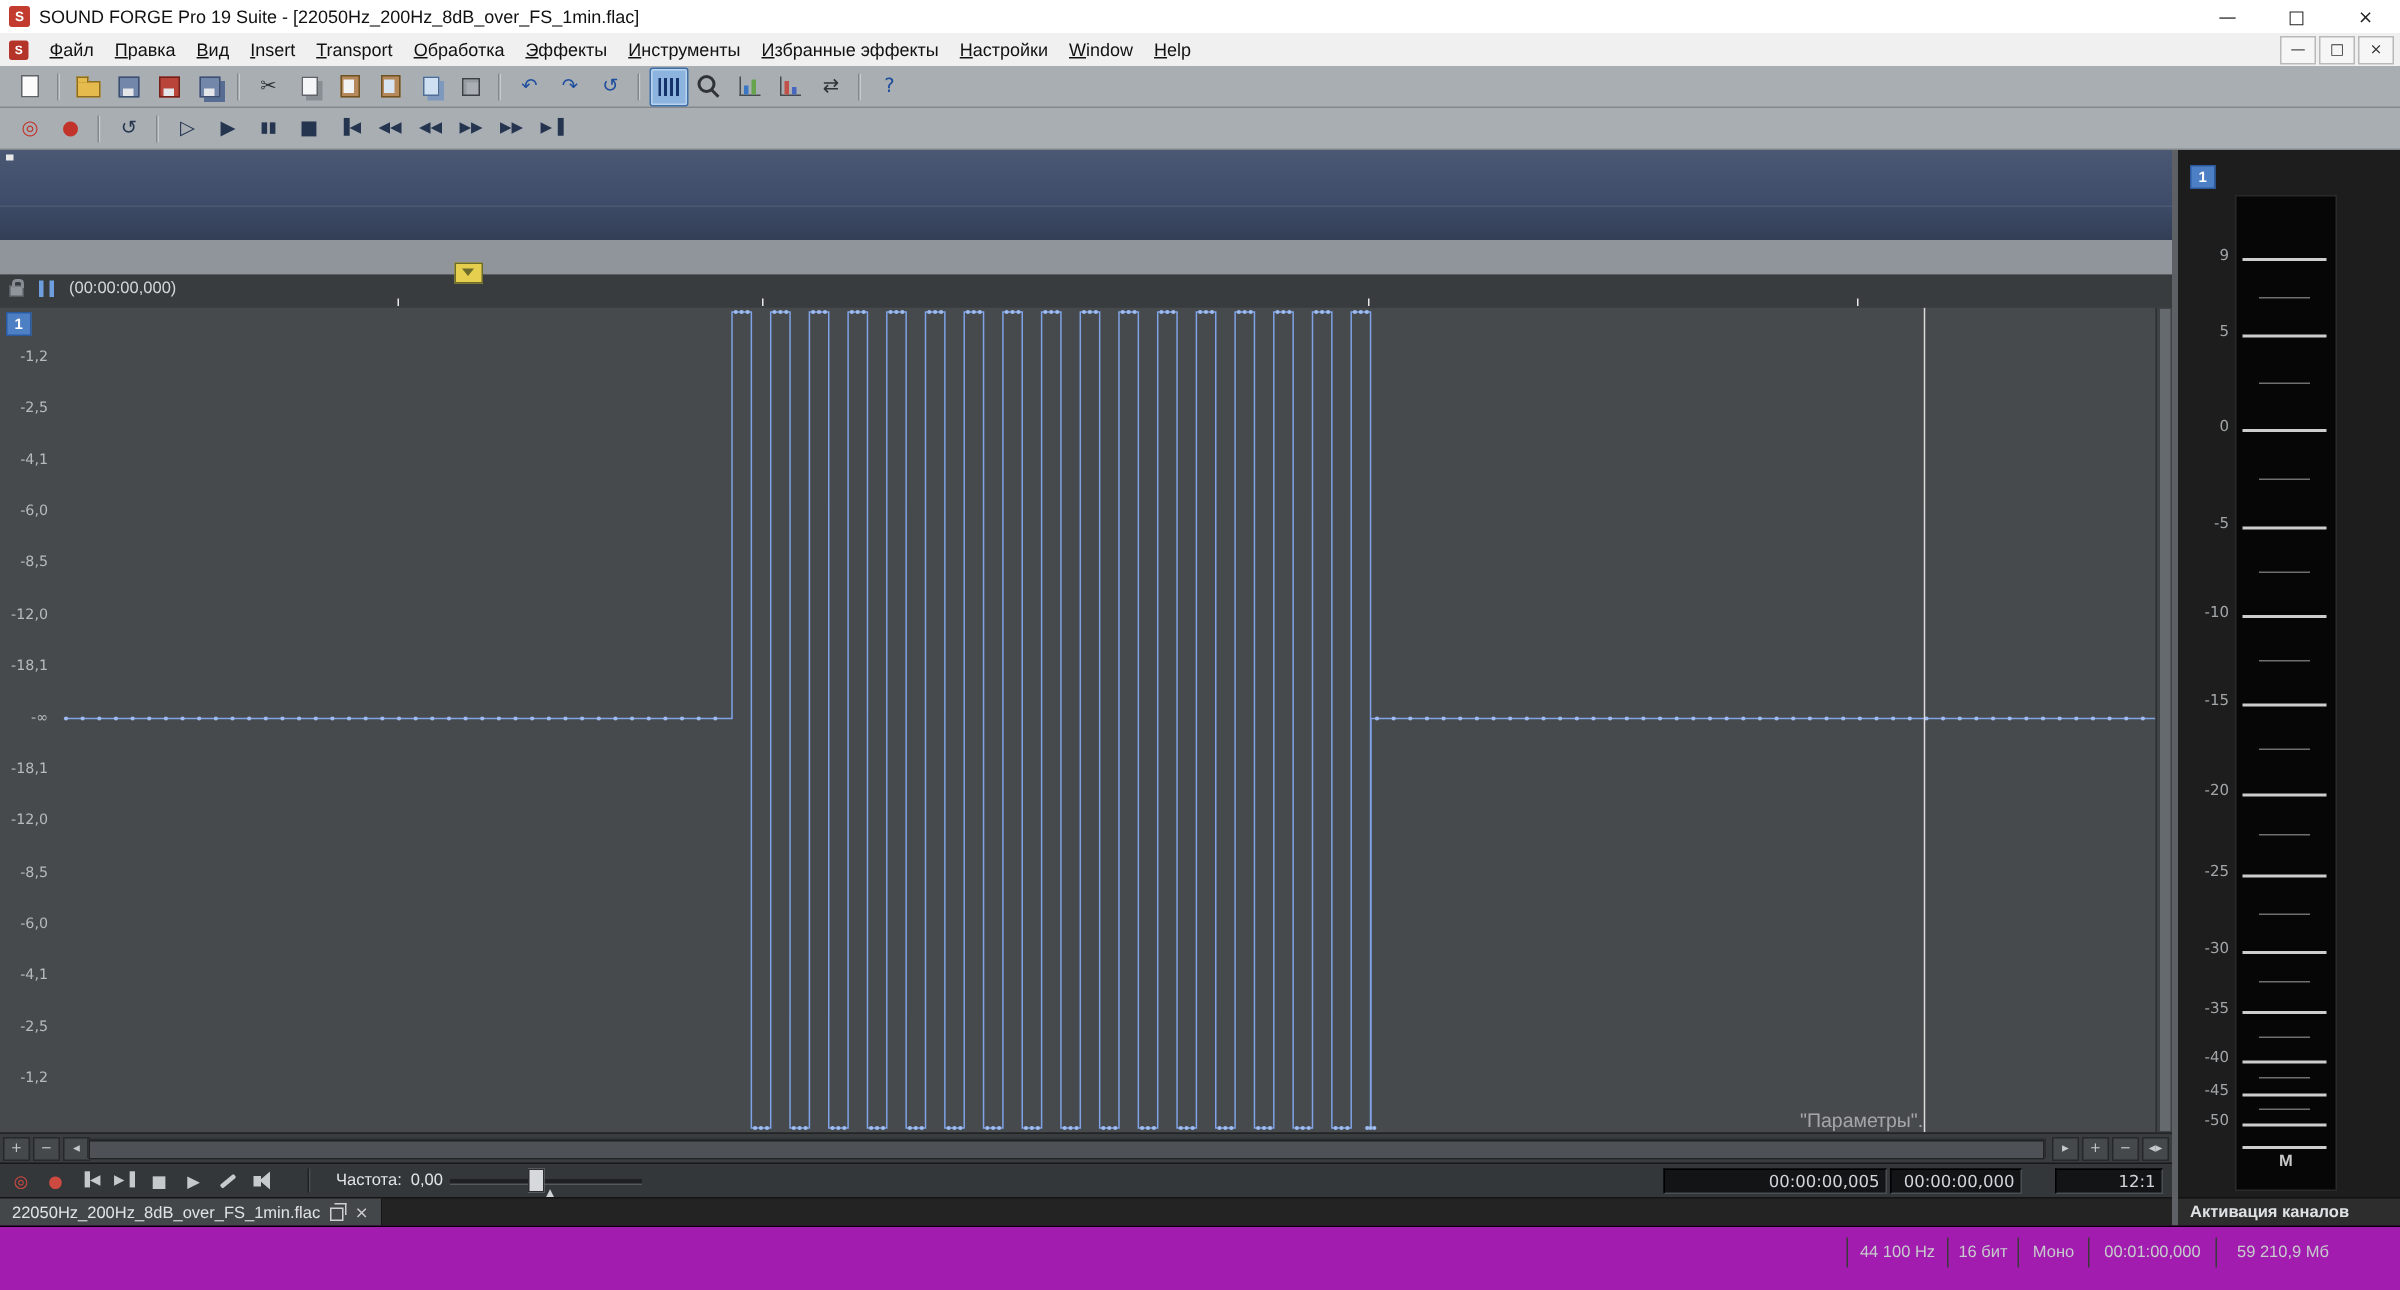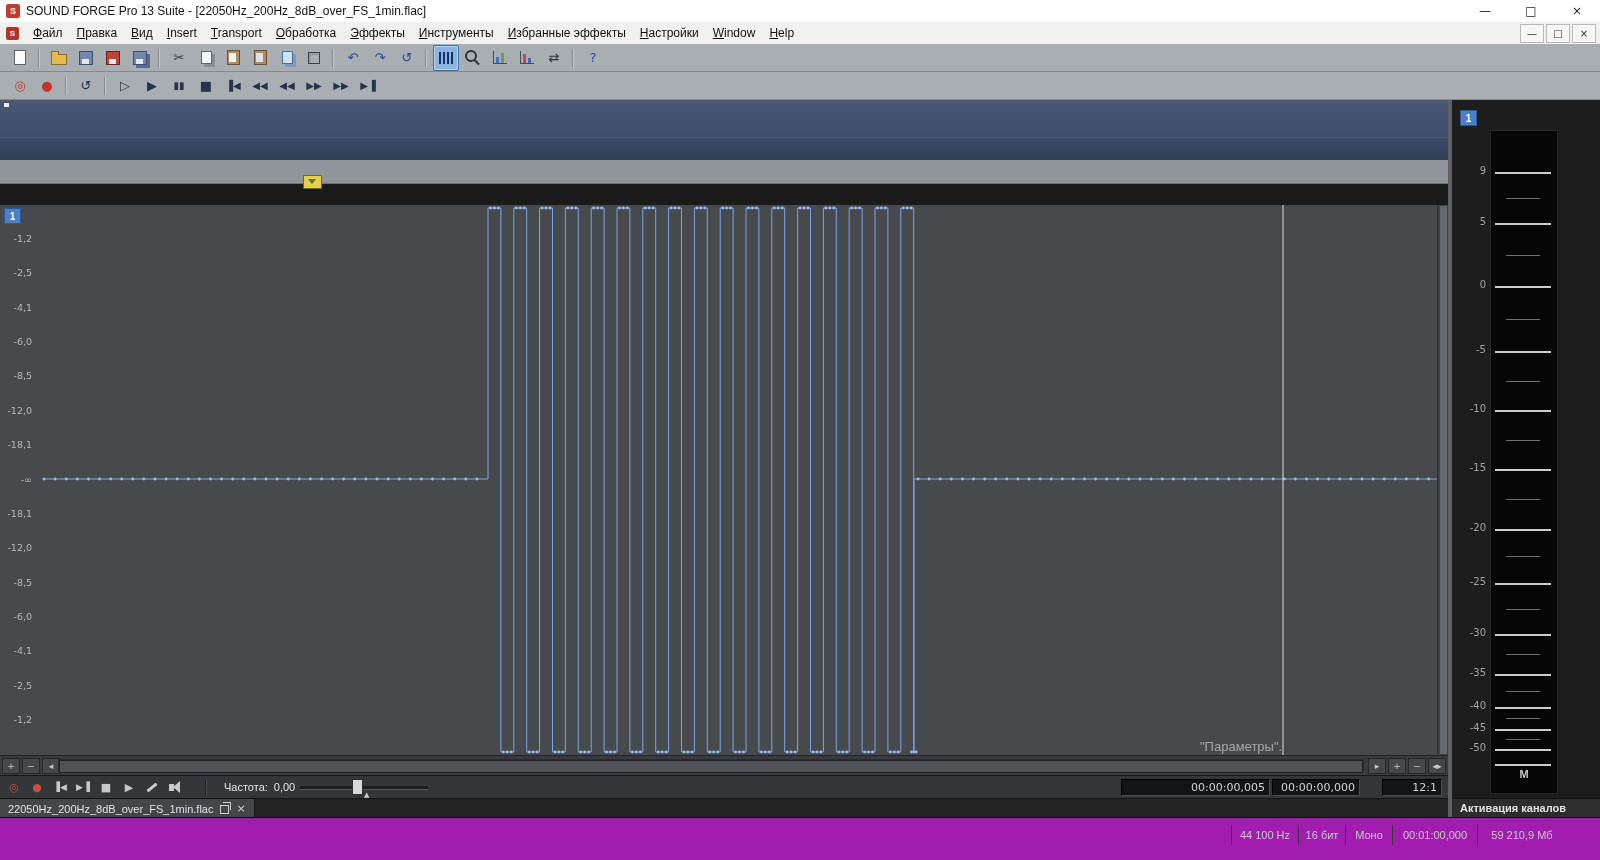--- a/index.html
+++ b/index.html
@@ -139,21 +139,21 @@
   .watermark .wm-line{font-size:13px;margin-top:6px;}
   .watermark .wm-line2{font-size:13px;margin-left:48px;}
 </style>
 </head>
 <body>
 
 <div id="app" data-name="sound-forge-window">
 
   <div class="titlebar" data-name="titlebar">
     <span class="app-icon" data-name="app-icon">S</span>
-    <span class="title-text" data-name="window-title">SOUND FORGE Pro 13 Suite - [22050Hz_200Hz_8dB_over_FS_1min.flac]</span>
+    <span class="title-text" data-name="window-title">SOUND FORGE Pro 19 Suite - [22050Hz_200Hz_8dB_over_FS_1min.flac]</span>
     <div class="win-controls" data-name="window-controls">
       <span class="win-btn" data-name="minimize-button">—</span>
       <span class="win-btn" data-name="maximize-button">□</span>
       <span class="win-btn" data-name="close-button">×</span>
     </div>
   </div>
 
   <div class="menubar" data-name="menubar">
     <span class="doc-icon" data-name="document-icon">S</span>
     <nav id="menu-items" data-name="menu-items">
@@ -289,20 +289,33 @@
     </div>
 
   <div class="overview" data-name="overview-bar">
     <span class="ov-dot" data-name="overview-position-marker"></span>
     <div class="ov-line" data-name="overview-divider"></div>
   </div>
 
   <div class="topstrip" data-name="marker-strip"></div>
   <div class="drag-marker" data-name="dropped-marker-icon"></div>
 
+  <div class="ruler" data-name="time-ruler">
+    <div class="ruler-icons" data-name="ruler-icons">
+      <span class="ic ic-lock" data-name="lock-icon"></span>
+      <span class="ic ic-snap" data-name="snap-icon"></span>
+    </div>
+    <span class="ruler-time" data-name="cursor-time-readout">(00:00:00,000)</span>
+    <div id="ruler-ticks" data-name="ruler-ticks">
+        <div class="ruler-tick" data-name="ruler-tick" style="left: 265px;"></div>
+        <div class="ruler-tick" data-name="ruler-tick" style="left: 508px;"></div>
+        <div class="ruler-tick" data-name="ruler-tick" style="left: 912px;"></div>
+        <div class="ruler-tick" data-name="ruler-tick" style="left: 1238px;"></div>
+      </div>
+  </div>
 
   <div class="wavearea" data-name="waveform-area">
     <span class="ch-badge" style="left:4px;top:3px;" data-name="channel-badge">1</span>
     <div id="db-labels" data-name="db-scale">
         <div class="db-label" data-name="db-scale-label" style="top: 33px;">-1,2</div>
         <div class="db-label" data-name="db-scale-label" style="top: 67.36px;">-2,5</div>
         <div class="db-label" data-name="db-scale-label" style="top: 101.72px;">-4,1</div>
         <div class="db-label" data-name="db-scale-label" style="top: 136.08px;">-6,0</div>
         <div class="db-label" data-name="db-scale-label" style="top: 170.44px;">-8,5</div>
         <div class="db-label" data-name="db-scale-label" style="top: 204.8px;">-12,0</div>
@@ -579,21 +592,21 @@
       <span data-name="frequency-label">Частота:</span><span class="val" data-name="frequency-value">0,00</span>
     </div>
     <div class="slider" data-name="frequency-slider">
       <div class="track" data-name="frequency-slider-track"></div>
       <div class="handle" data-name="frequency-slider-handle"></div>
       <div class="stick" data-name="frequency-slider-tick">▲</div>
     </div>
     <div id="footer-readouts" data-name="footer-readouts">
         <div class="readout" data-name="cursor-position-readout" style="width: 143px;">00:00:00,005</div>
         <div class="readout" data-name="selection-length-readout" style="width: 82px;">00:00:00,000</div>
-        <div class="readout" data-name="zoom-ratio-readout" style="width: 54px;">12:1</div>
+        <div class="readout" data-name="zoom-ratio-readout" style="width: 54px; padding-left: 12px;">12:1</div>
       </div>
   </div>
 
   <div class="tabbar" data-name="document-tabbar">
     <div class="tab" data-name="document-tab">
       <span class="tab-title" data-name="tab-title">22050Hz_200Hz_8dB_over_FS_1min.flac</span>
       <span class="mini-restore" data-name="tab-restore-icon"></span>
       <span class="tab-close" data-name="tab-close-icon">×</span>
     </div>
   </div>

